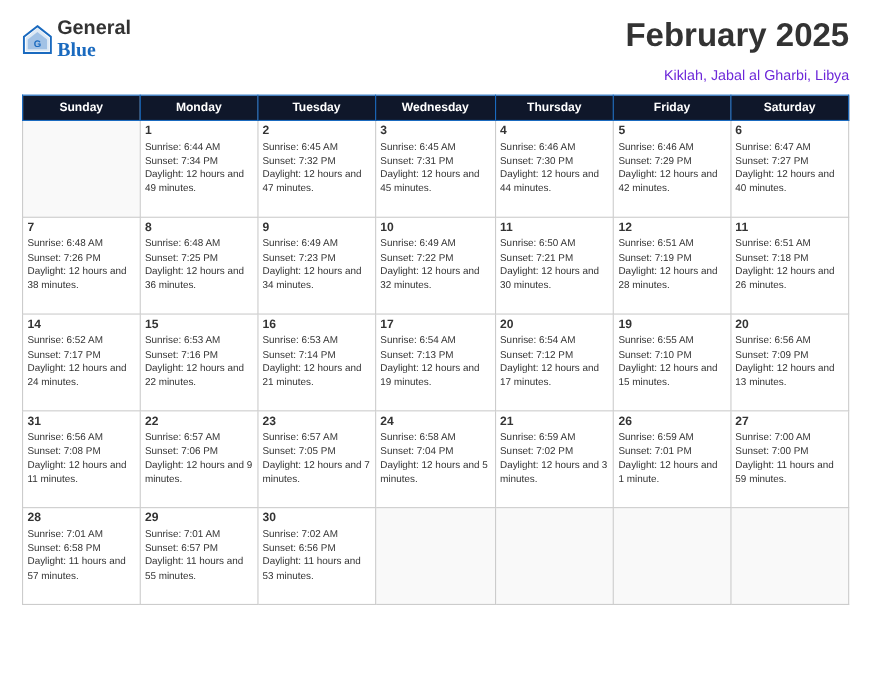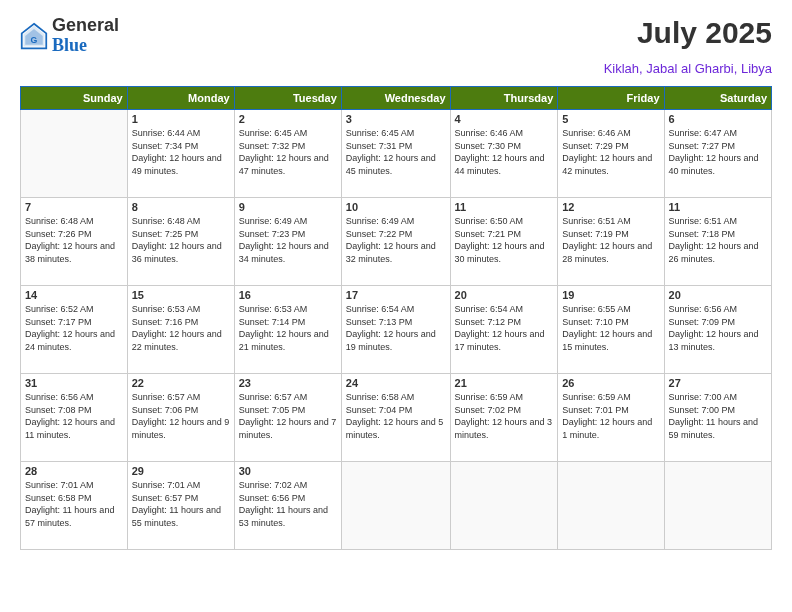--- a/index.html
+++ b/index.html
@@ -50,24 +50,24 @@
       font-size: 13px;
       color: #6d28d9;
       margin-top: 12px;
     }
     .calendar {
       width: 100%;
       border-collapse: collapse;
       font-size: 10px;
     }
     .calendar th {
-      background: #4d7c0f;
+      background: #0f172a;
       color: #fff;
       padding: 5px 4px;
-      text-align: right;
+      text-align: center;
       font-size: 11px;
       font-weight: bold;
       border: 1px solid #1a6abf;
     }
     .calendar td {
       border: 1px solid #ccc;
       vertical-align: top;
       padding: 3px 4px;
       height: 88px;
       width: 113px;
@@ -98,21 +98,21 @@
         <polygon points="16,2 30,13 30,30 2,30 2,13" fill="none" stroke="#1a6abf" stroke-width="2"></polygon>
         <polygon points="16,8 26,16 26,26 6,26 6,16" fill="#1a6abf" opacity="0.3"></polygon>
         <text x="16" y="24" text-anchor="middle" font-size="10" font-weight="bold" fill="#1a6abf">G</text>
       </svg>
       <div class="logo-text">
         <div class="logo-general">General</div>
         <div class="logo-blue">Blue</div>
       </div>
     </div>
     <div class="title-block">
-      <div class="month-title">July 2025</div>
+      <div class="month-title">February 2025</div>
       <div class="location">Kiklah, Jabal al Gharbi, Libya</div>
     </div>
   </div>
 
   <table class="calendar">
     <thead>
       <tr>
         <th>Sunday</th>
         <th>Monday</th>
         <th>Tuesday</th>

